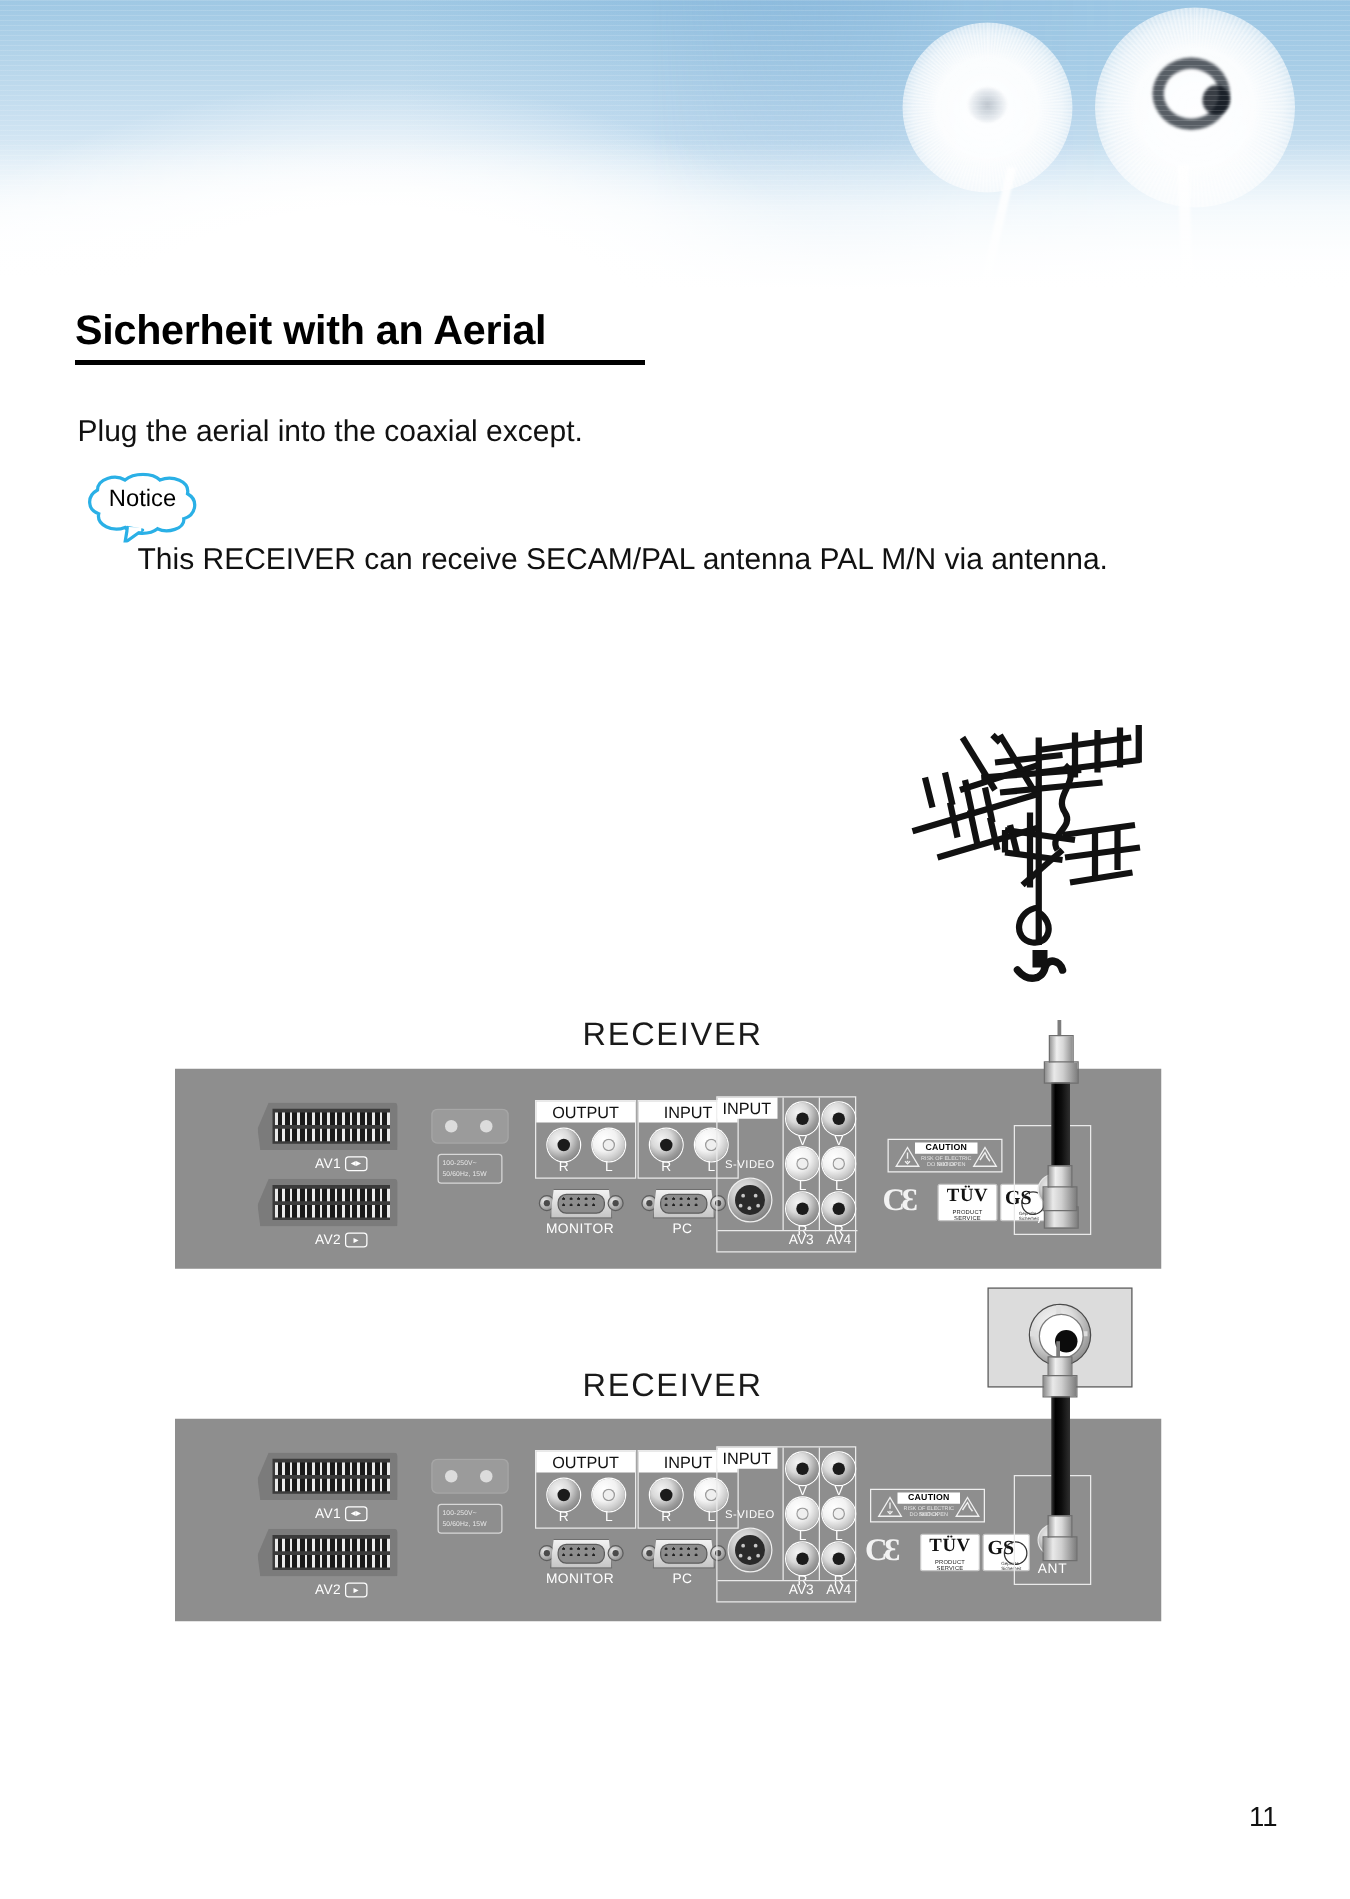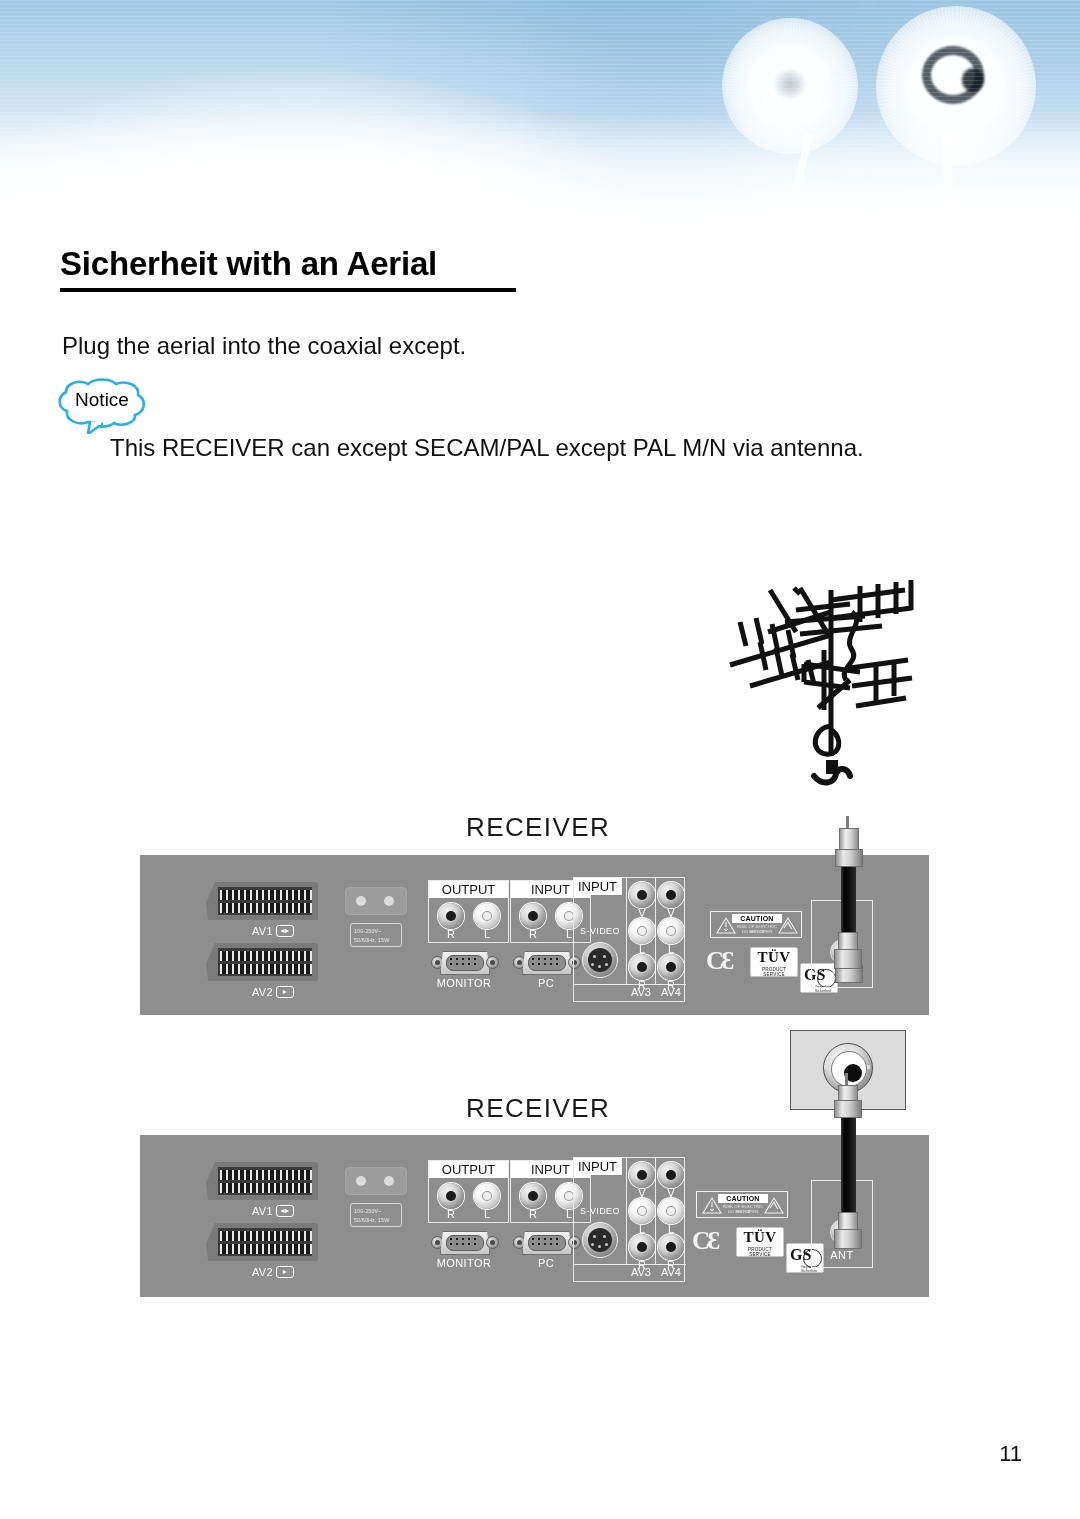--- a/index.html
+++ b/index.html
@@ -91,21 +91,21 @@
     background: #000;
   }
   #intro-text {
     position: absolute;
     left: 62px; top: 332px;
     font-size: 24px;
     color: #111;
   }
   #notice-badge {
     position: absolute;
-    left: 52px; top: 378px;
+    left: 64px; top: 378px;
     width: 100px; height: 56px;
   }
   #notice-badge .notice-label {
     position: absolute;
     left: 0; top: 0;
     width: 100px; height: 44px;
     display: flex; align-items: center; justify-content: center;
     font-size: 19px;
     color: #000;
     z-index: 2;
@@ -423,21 +423,20 @@
     width: 46px; text-align: center;
     font-size: 4.6px; color: #222; letter-spacing: .2px;
   }
   .gs-box {
     position: absolute;
     width: 36px; height: 28px;
     background: #fff;
     border: 1px solid #c8c8c8;
     border-radius: 2px;
     overflow: hidden;
-    margin-top: 16px;
   }
   .gs-word {
     position: absolute; left: 3px; top: 2px;
     font-size: 16px; font-weight: bold; color: #111;
     font-family: "Liberation Serif", serif;
   }
   .gs-ring {
     position: absolute; left: 16px; top: 5px;
     width: 17px; height: 17px;
     border: 1.5px solid #333;
@@ -557,21 +556,21 @@
   <svg width="100" height="56" viewBox="0 0 100 56" style="position:absolute;left:0;top:0;">
     <path d="M14 14 C14 5, 28 1, 36 6 C43 0, 58 0, 64 6 C74 2, 88 7, 86 17
              C95 22, 93 34, 83 37 C84 45, 70 49, 62 45 C56 50, 42 50, 36 44
              C26 48, 13 42, 15 33 C6 30, 5 19, 14 14 Z" fill="#ffffff" stroke="#2ab0e6" stroke-width="2.6"></path>
     <path d="M38 44 L36 56 L50 46 Z" fill="#ffffff" stroke="#2ab0e6" stroke-width="2.6" stroke-linejoin="round"></path>
     <path d="M39 45 L49 45.5" stroke="#ffffff" stroke-width="3"></path>
   </svg>
   <div class="notice-label">Notice</div>
 </div>
 
-<div id="notice-text">This RECEIVER can except SECAM/PAL except PAL M/N via antenna.</div>
+<div id="notice-text">This RECEIVER can receive SECAM/PAL antenna PAL M/N via antenna.</div>
 
 <div id="diagram">
 
   <div id="antenna-illustration">
     <svg width="250" height="270" viewBox="0 0 250 270">
       <g stroke="#111" stroke-width="5" fill="none" stroke-linecap="butt">
 
         <line x1="131" y1="30" x2="131" y2="196"></line>
 
         <line x1="68" y1="72" x2="131" y2="52"></line>

